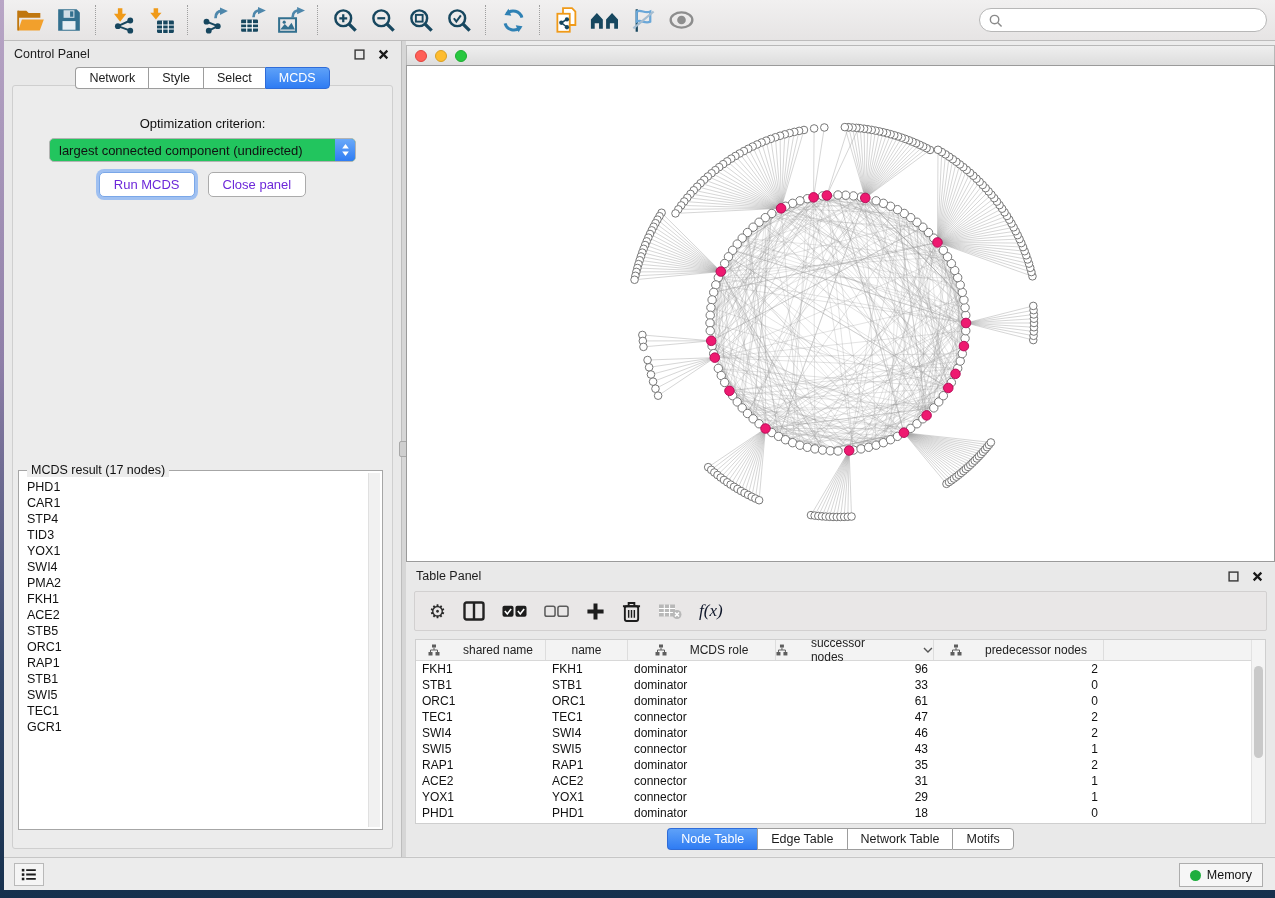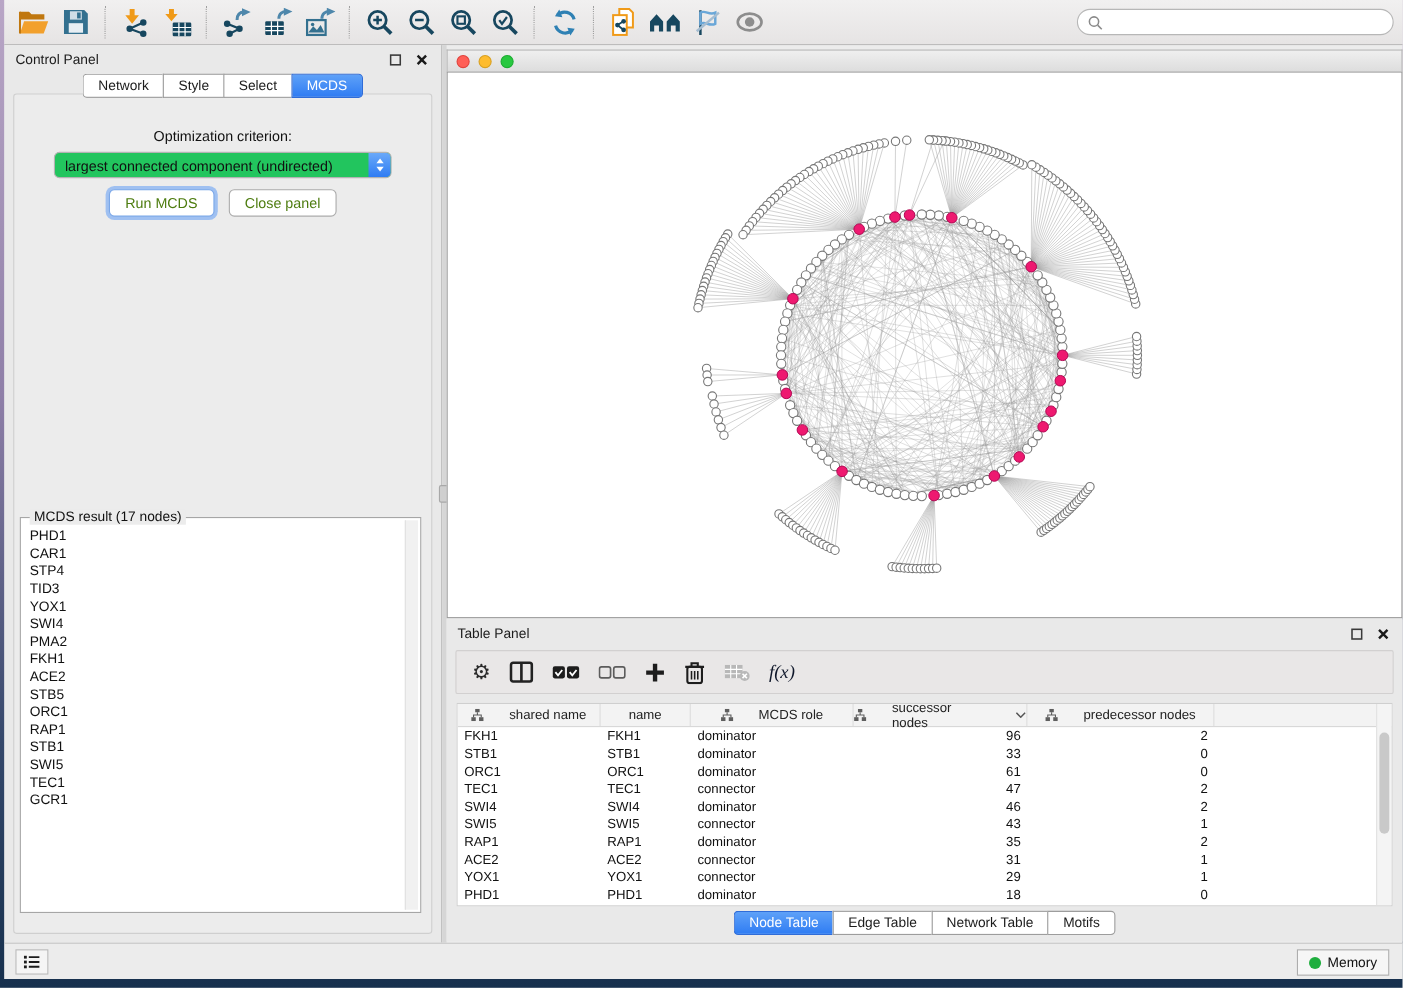--- a/index.html
+++ b/index.html
@@ -37,21 +37,21 @@
   .cp-content{position:absolute;left:8px;right:8px;top:44px;bottom:8px;background:#ececec;
     border:1px solid #cfcfcf;border-radius:3px;}
   .opt-label{text-align:center;margin-top:30px;font-size:13px;color:#111;}
   .dropdown{position:absolute;left:36px;right:36px;top:52px;height:24px;background:#22c55e;
     border:1px solid #b3b3b3;border-radius:5px;display:flex;align-items:center;box-sizing:border-box;}
   .dropdown .dd-text{flex:1;padding:0 9px;font-size:13px;color:#111;white-space:nowrap;overflow:hidden;}
   .dd-step{width:20px;height:22px;border-radius:0 4px 4px 0;background:linear-gradient(#6aa9f9,#2f7cf3);
     display:flex;align-items:center;justify-content:center;}
   .btn-row{position:absolute;top:86px;left:0;right:0;display:flex;justify-content:center;gap:13px;}
   .push-btn{font:13px "Liberation Sans",sans-serif;background:#fff;border:1px solid #ababab;border-radius:5px;
-    padding:4px 14px;color:#4d7c0f;}
+    padding:4px 14px;color:#6d28d9;}
   .push-btn.focused{box-shadow:0 0 0 3px rgba(97,156,245,.55);border-color:#7aa7e8;}
   .result-group{position:absolute;left:5px;right:9px;top:384px;bottom:18px;border:1px solid #a6a6a6;
     background:#fff;padding-left:30px;}
   .result-legend{position:absolute;top:-8px;left:8px;background:#ececec;padding:0 4px;font-size:12.5px;color:#111;}
   .result-list{position:absolute;inset:8px 14px 2px 2px;overflow:hidden;margin:0;padding:0 0 0 6px;list-style:none;}
   .result-list li{font-size:12.5px;line-height:16px;color:#111;}
   .result-scroll{position:absolute;top:2px;bottom:2px;right:2px;width:11px;background:#f1f1f1;border-left:1px solid #e0e0e0;}
 
   
   .vsplit{position:absolute;left:398px;top:41px;width:4px;height:816px;background:#d6d6d6;}

